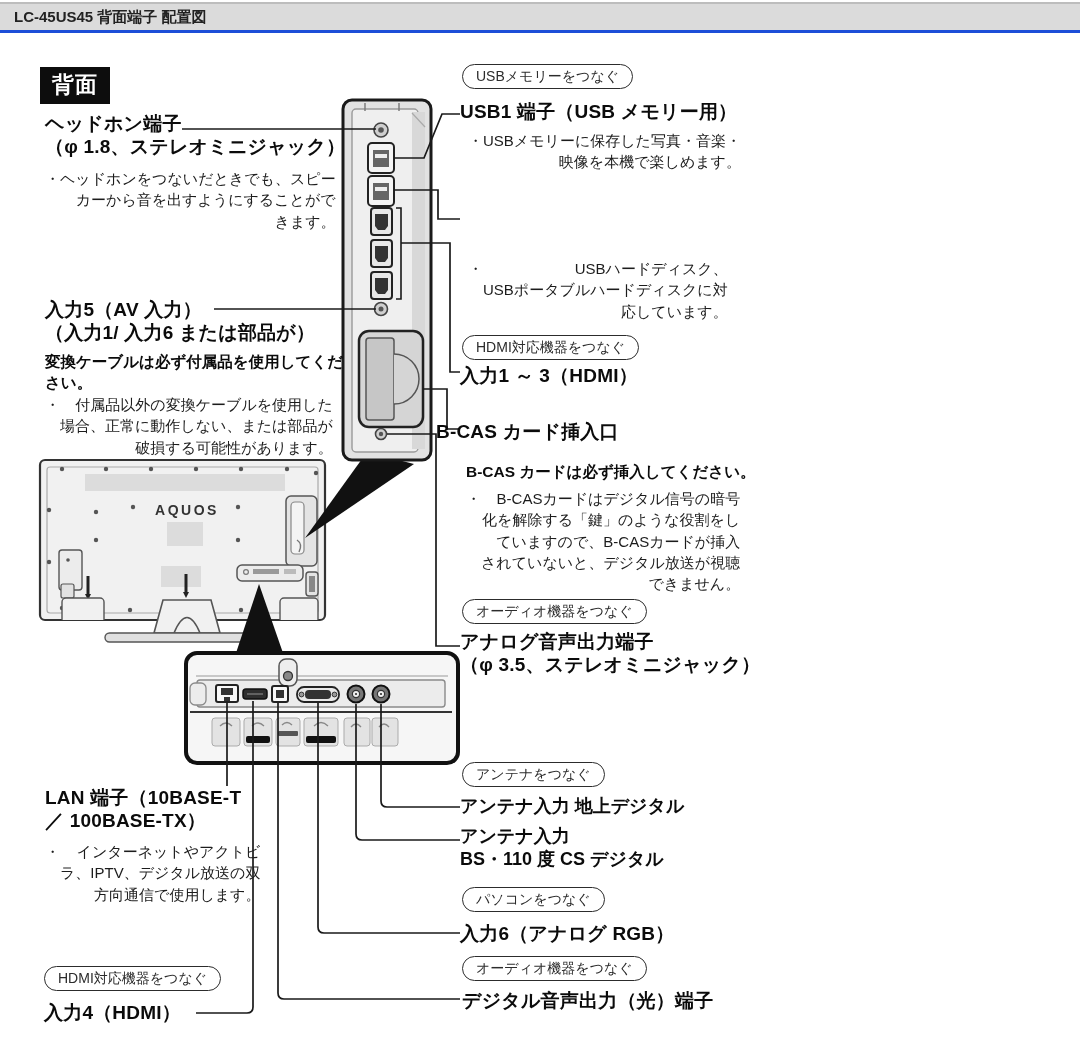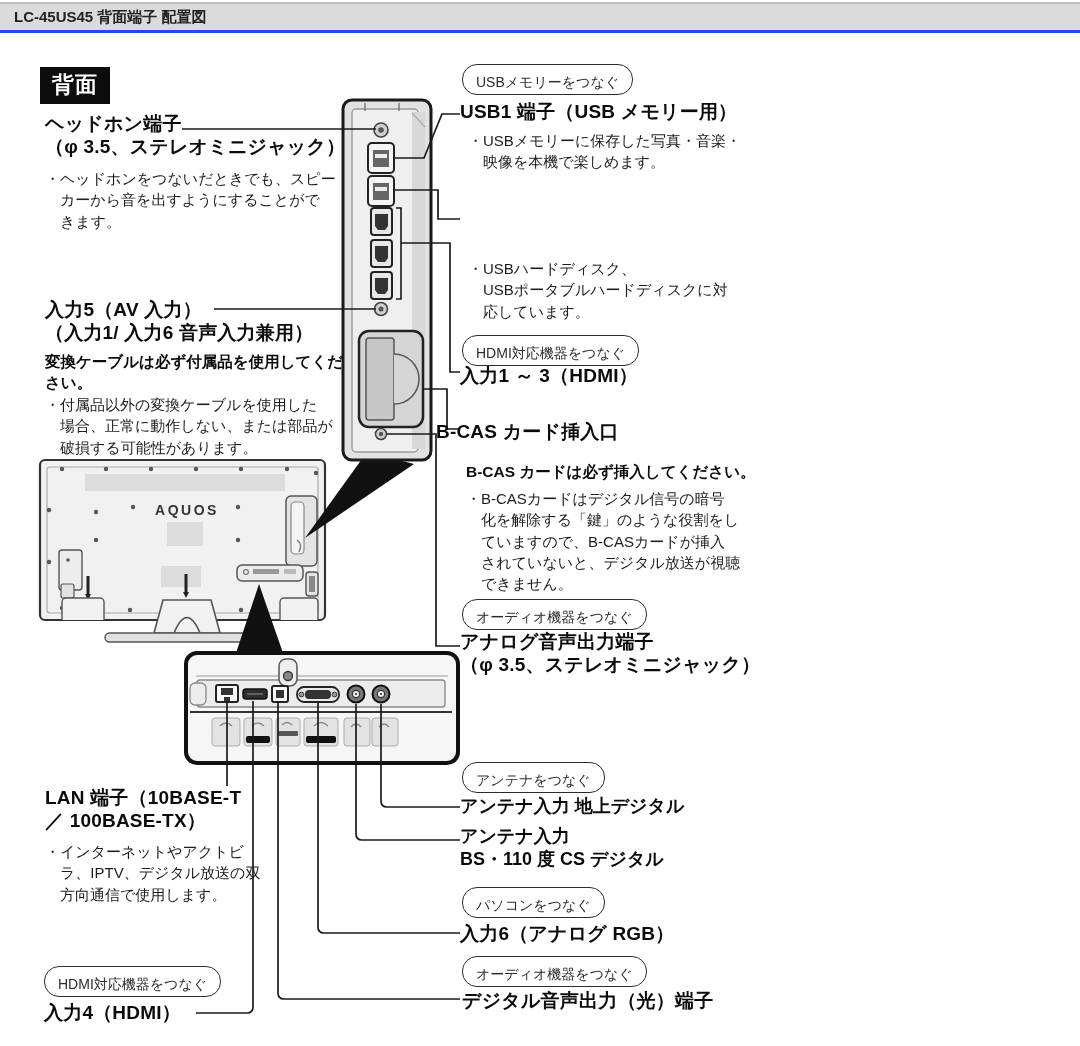--- a/index.html
+++ b/index.html
@@ -1,26 +1,26 @@
 <!DOCTYPE html>
 <html><head>
 <meta charset="utf-8">
 <style>
   html,body{margin:0;padding:0;background:#fff;}
   #page{position:relative;width:1080px;height:1046px;background:#fff;overflow:hidden;
         font-family:"Liberation Sans","DejaVu Sans",sans-serif;color:#111;}
   .t{position:absolute;white-space:pre-line;}
   .h1{font-size:19px;font-weight:bold;line-height:1.22;color:#0b0b0b;letter-spacing:.2px;}
   .h2{font-size:18px;font-weight:bold;line-height:1.28;color:#0b0b0b;}
-  .body{font-size:15px;line-height:1.42;color:#1c1c1c;}
+  .body{font-size:15px;line-height:1.42;color:#1c1c1c;text-align:right;}
   .warn{font-size:15.5px;font-weight:bold;line-height:1.35;color:#0b0b0b;}
   .row{position:absolute;display:flex;}
   .bullet{flex:0 0 15px;font-size:15px;line-height:1.42;color:#1c1c1c;}
   .pill{position:absolute;display:inline-block;border:1.7px solid #2c2c2c;border-radius:15px;
-        padding:8px 13px 3px;font-size:14px;color:#2c2c2c;background:#fff;line-height:1.3;}
+        padding:2px 13px 3px;font-size:14px;color:#2c2c2c;background:#fff;line-height:1.3;}
   .pill-dark{position:absolute;display:inline-block;background:#141414;color:#fff;font-weight:bold;
         border-radius:15px;padding:4px 13px 5px;font-size:13.5px;line-height:1.25;}
   .badge{position:absolute;background:#0d0d0d;color:#fff;font-weight:bold;font-size:22px;
         padding:3px 12px 4px;letter-spacing:1px;}
   #hdr{position:absolute;left:0;top:2px;width:1080px;height:26px;background:#dbdbdb;
        border-top:2px solid #bdbdbd;border-bottom:3px solid #1d4ed8;}
   #hdr .title{position:absolute;left:14px;top:0;line-height:26px;font-size:15px;font-weight:bold;color:#222;}
   svg{position:absolute;left:0;top:0;}
 </style>
 </head>
@@ -240,30 +240,30 @@
       <path d="M227,703 V786"></path>
       <path d="M196,1013 H247 Q253,1013 253,1007 V701"></path>
       <path d="M278,703 V993 Q278,999 284,999 H460"></path>
       <path d="M318,703 V927 Q318,933 324,933 H460"></path>
       <path d="M356,704 V834 Q356,840 362,840 H460"></path>
       <path d="M381,704 V801 Q381,807 387,807 H460"></path>
     </g>
   </svg>
 
   <div class="t h1" style="left:45px;top:112px;width:330px;">ヘッドホン端子
-（φ 3.5、ステレオミニジャック）</div>
+（φ 1.8、ステレオミニジャック）</div>
   <div class="row" style="left:45px;top:168px;width:330px;">
     <span class="bullet">・</span>
     <div class="body" style="white-space:pre-line;">ヘッドホンをつないだときでも、スピー
 カーから音を出すようにすることがで
 きます。</div>
   </div>
 
   <div class="t h1" style="left:45px;top:298px;width:340px;">入力5（AV 入力）
-（入力1/ 入力6 音声入力兼用）</div>
+（入力1/ 入力6 または部品が）</div>
   <div class="t warn" style="left:45px;top:352px;width:340px;">変換ケーブルは必ず付属品を使用してくだ
 さい。</div>
   <div class="row" style="left:45px;top:394px;width:340px;">
     <span class="bullet">・</span>
     <div class="body" style="white-space:pre-line;">付属品以外の変換ケーブルを使用した
 場合、正常に動作しない、または部品が
 破損する可能性があります。</div>
   </div>
 
   <div class="t h1" style="left:45px;top:786px;width:260px;">LAN 端子（10BASE-T

